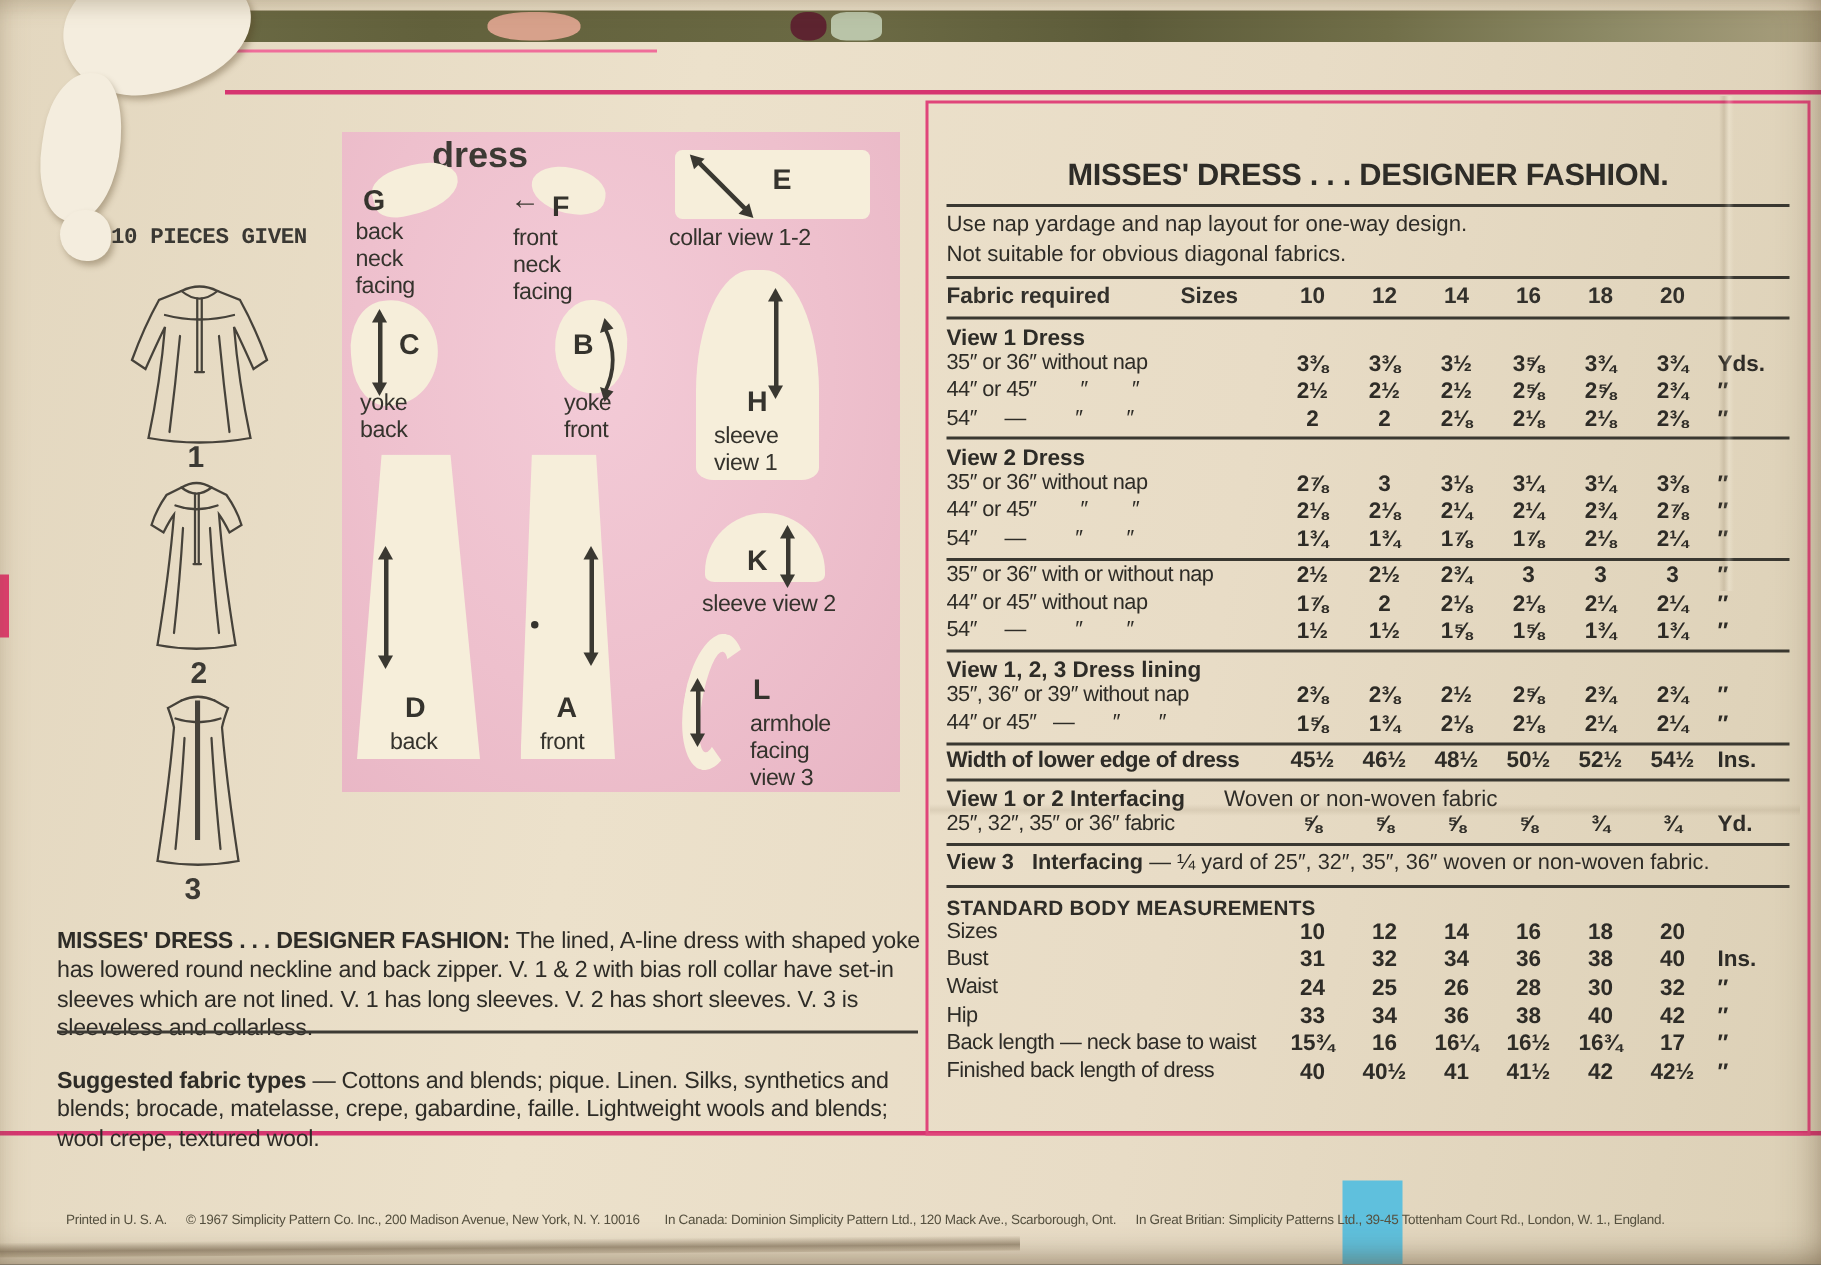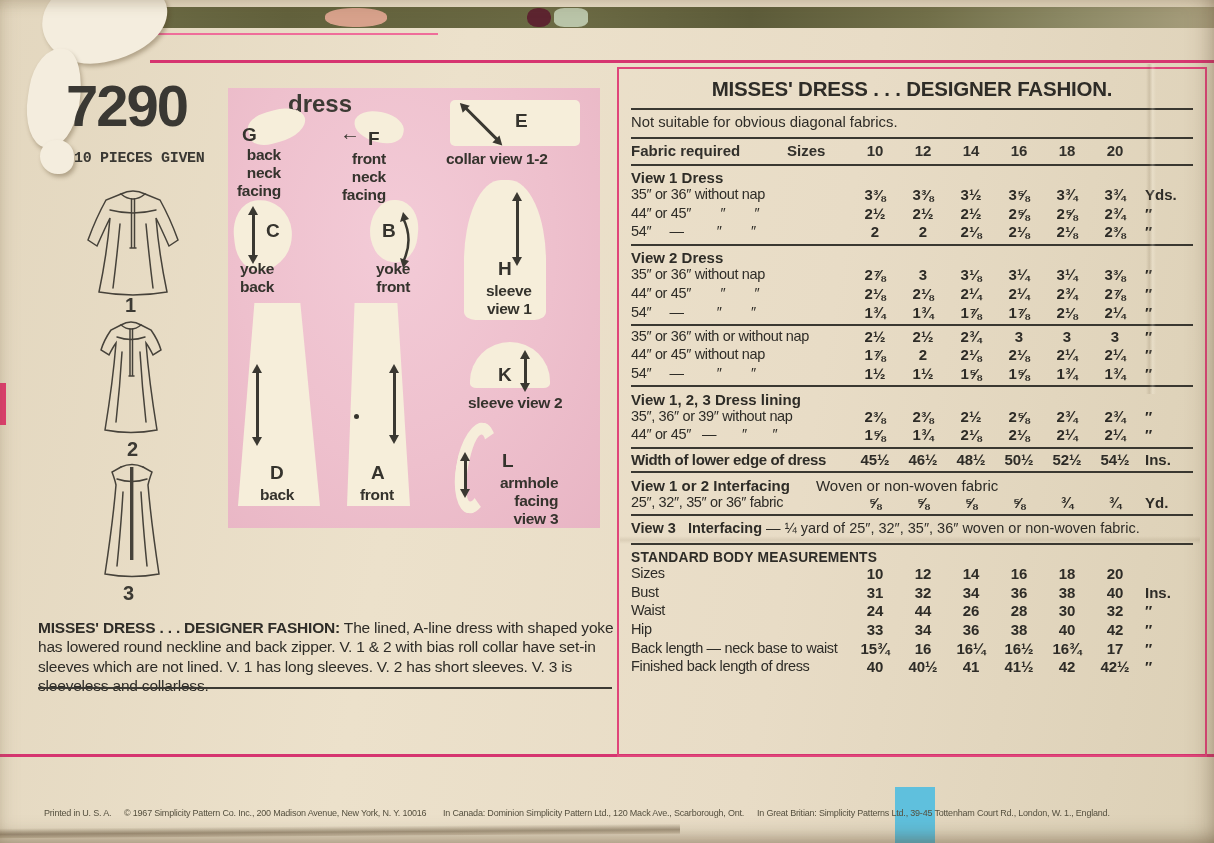--- a/index.html
+++ b/index.html
@@ -36,21 +36,21 @@
     background:linear-gradient(180deg,rgba(90,70,40,0),rgba(90,70,40,.1),rgba(90,70,40,0));}
   
   .pattern-number{position:absolute;left:66px;top:72px;font-size:58px;font-weight:700;letter-spacing:-2px;color:#3a3833;}
   .pieces-given{position:absolute;left:74px;top:150px;font-size:15px;font-weight:700;letter-spacing:-.3px;color:#3a3833;font-family:Liberation Mono, monospace;}
   
   .pink-box{position:absolute;left:228px;top:88px;width:372px;height:440px;
     background:radial-gradient(ellipse at 45% 35%,#f3cbd7 0%,#eec0cd 55%,#e8b5c4 100%);}
   .diagram-title{position:absolute;left:60px;top:2px;font-size:24px;font-weight:700;color:#3c3a34;}
   .piece{position:absolute;background:#f6eeda;}
   .pletter{position:absolute;font-size:19px;font-weight:700;color:#35332d;}
-  .plabel{position:absolute;font-size:15.5px;font-weight:700;line-height:1.16;letter-spacing:-.3px;white-space:pre-line;color:#35332d;text-align:right;}
+  .plabel{position:absolute;font-size:15.5px;font-weight:400;line-height:1.16;letter-spacing:-.3px;white-space:pre-line;color:#35332d;}
   .grain{position:absolute;width:2.5px;background:#3a3831;}
   .grain::before,.grain::after{content:"";position:absolute;left:50%;transform:translateX(-50%);
     border:5px solid transparent;}
   .grain::before{top:-8px;border-top-width:0;border-bottom:9px solid #3a3831;}
   .grain::after{bottom:-8px;border-bottom-width:0;border-top:9px solid #3a3831;}
   .diag{transform:rotate(-45deg);}
   .arrow-left{position:absolute;font-size:20px;font-weight:700;color:#3a3831;}
   .crescent{position:absolute;width:40px;height:92px;border:12px solid #f6eeda;border-right-color:transparent;
     border-radius:50%;transform:rotate(10deg);background:transparent;box-sizing:border-box;}
   .adot{position:absolute;width:5px;height:5px;border-radius:50%;background:#35332d;}
@@ -58,21 +58,21 @@
   .dress-svg{position:absolute;}
   .v-label{position:absolute;font-size:20px;font-weight:700;color:#3c3a34;}
   
   .desc{position:absolute;left:38px;top:602px;width:578px;font-size:15.5px;line-height:1.26;letter-spacing:-.2px;color:#2e2c27;}
   .desc .lead,.sugg .lead{font-weight:700;}
   .desc-rule{position:absolute;left:38px;top:687px;width:574px;height:2px;background:#3c3a34;}
   .sugg{position:absolute;left:38px;top:695px;width:578px;font-size:15.5px;line-height:1.26;letter-spacing:-.2px;color:#2e2c27;}
   
   .panel{position:absolute;left:617px;top:67px;width:590px;height:690px;border:2px solid #e0457a;
     box-sizing:border-box;padding:4px 12px 0 12px;}
-  .panel-title{text-align:center;font-size:20.5px;font-weight:700;letter-spacing:-.2px;padding:4px 0 6px;color:#2e2c27;}
+  .panel-title{text-align:center;font-size:20.5px;font-weight:700;letter-spacing:-.2px;padding:4px 0 6px;color:#2e2c27;margin-top:28px;}
   .rule{height:2px;background:#3a3831;margin:1px 0 3px;}
   .notes{font-size:14.8px;line-height:1.32;color:#2e2c27;padding-bottom:3px;}
   .fheader{display:flex;align-items:baseline;font-weight:700;font-size:15px;height:22px;}
   .flabel{width:220px;position:relative;white-space:pre;}
   .sizes-label{position:absolute;left:156px;top:0;}
   .val{width:48px;text-align:center;font-weight:700;}
   .unit{flex:1;padding-left:6px;font-weight:700;}
   .fsection{border-top:2px solid #3a3831;padding:1.5px 0 2px;}
   .fheading{display:flex;align-items:flex-end;font-weight:700;font-size:15px;height:19px;color:#2e2c27;}
   .fheading.small{font-size:13.8px;letter-spacing:.2px;}
@@ -97,21 +97,20 @@
     <div class="blob pale"></div>
   </div>
   <div class="line-thin"></div>
   <div class="line-top"></div>
   <div class="line-bottom"></div>
   <div class="torn torn1"></div>
   <div class="torn torn2"></div>
   <div class="torn torn3"></div>
   <div class="red-mark"></div>
 
-  <div class="pattern-number">7290</div>
   <div class="pieces-given">10 PIECES GIVEN</div>
 
   <div class="pink-box">
     <div class="diagram-title">dress</div>
 
     <div class="piece" style="left:20px;top:22px;width:58px;height:32px;border-radius:45% 55% 60% 40%;transform:rotate(-15deg);"></div>
     <span class="pletter" style="left:14px;top:36px;">G</span>
     <span class="plabel" style="left:9px;top:58px;">back
 neck
 facing</span>
@@ -140,21 +139,21 @@
       <path d="M3,6 Q14,28 3,50" fill="none" stroke="#3a3831" stroke-width="2.5"></path>
       <polygon points="0,10 3,0 9,7" fill="#3a3831"></polygon>
       <polygon points="0,46 3,56 9,49" fill="#3a3831"></polygon>
     </svg>
     <span class="plabel" style="left:148px;top:172px;">yoke
 front</span>
 
     <div class="piece" style="left:236px;top:92px;width:82px;height:140px;border-radius:45% 45% 14% 14%/58% 58% 6% 6%;"></div>
     <i class="grain" style="left:288px;top:112px;height:58px;"></i>
     <span class="pletter" style="left:270px;top:170px;">H</span>
-    <span class="plabel" style="left:258px;top:194px;">sleeve
+    <span class="plabel" style="left:248px;top:194px;">sleeve
 view 1</span>
 
     <div class="piece" style="left:242px;top:254px;width:80px;height:46px;border-radius:50% 50% 8% 8%/85% 85% 10% 10%;"></div>
     <i class="grain" style="left:296px;top:270px;height:26px;"></i>
     <span class="pletter" style="left:270px;top:276px;">K</span>
     <span class="plabel" style="left:240px;top:306px;">sleeve view 2</span>
 
     <div class="crescent" style="left:228px;top:334px;"></div>
     <i class="grain" style="left:236px;top:372px;height:30px;"></i>
     <span class="pletter" style="left:274px;top:362px;">L</span>
@@ -202,25 +201,27 @@
       <path d="M20,11 L11,16 Q14,24 15,29 Q12,65 4,118 Q31,123 58,118 Q50,65 47,29 Q48,24 51,16 L42,11"></path>
       <path d="M16,23 Q31,28 46,23"></path>
       <rect x="29" y="11" width="3.4" height="93" fill="#46423a" stroke="none"></rect>
       <path d="M22,36 Q20,70 16,110 M40,36 Q42,70 46,110"></path>
     </g>
   </svg>
   <span class="v-label" style="left:123px;top:582px;">3</span>
 
   <p class="desc"><span class="lead">MISSES' DRESS . . . DESIGNER FASHION:</span><span> The lined, A-line dress with shaped yoke has lowered round neckline and back zipper. V. 1 &amp; 2 with bias roll collar have set-in sleeves which are not lined. V. 1 has long sleeves. V. 2 has short sleeves. V. 3 is sleeveless and collarless.</span></p>
   <div class="desc-rule"></div>
+  <p class="sugg"><span class="lead">Suggested fabric types</span><span> — Cottons and blends; pique. Linen. Silks, synthetics and blends; brocade, matelasse, crepe, gabardine, faille. Lightweight wools and blends; wool crepe, textured wool.</span></p>
 
   <div class="panel">
     <div class="panel-title">MISSES' DRESS . . . DESIGNER FASHION.</div>
     <div class="rule"></div>
     <div class="notes">
+      <div>Use nap yardage and nap layout for one-way design.</div>
       <div>Not suitable for obvious diagonal fabrics.</div>
     </div>
     <div class="rule"></div>
     <div>
       <div class="fheader">
         <span class="flabel"><span>Fabric required</span><span class="sizes-label">Sizes</span></span>
         <span class="val">10</span>
         <span class="val">12</span>
         <span class="val">14</span>
         <span class="val">16</span>
@@ -407,21 +408,21 @@
             <span class="val">32</span>
             <span class="val">34</span>
             <span class="val">36</span>
             <span class="val">38</span>
             <span class="val">40</span>
             <span class="unit">Ins.</span>
           </div>
           <div class="frow">
             <span class="lbl">Waist</span>
             <span class="val">24</span>
-            <span class="val">44</span>
+            <span class="val">25</span>
             <span class="val">26</span>
             <span class="val">28</span>
             <span class="val">30</span>
             <span class="val">32</span>
             <span class="unit">″</span>
           </div>
           <div class="frow">
             <span class="lbl">Hip</span>
             <span class="val">33</span>
             <span class="val">34</span>

